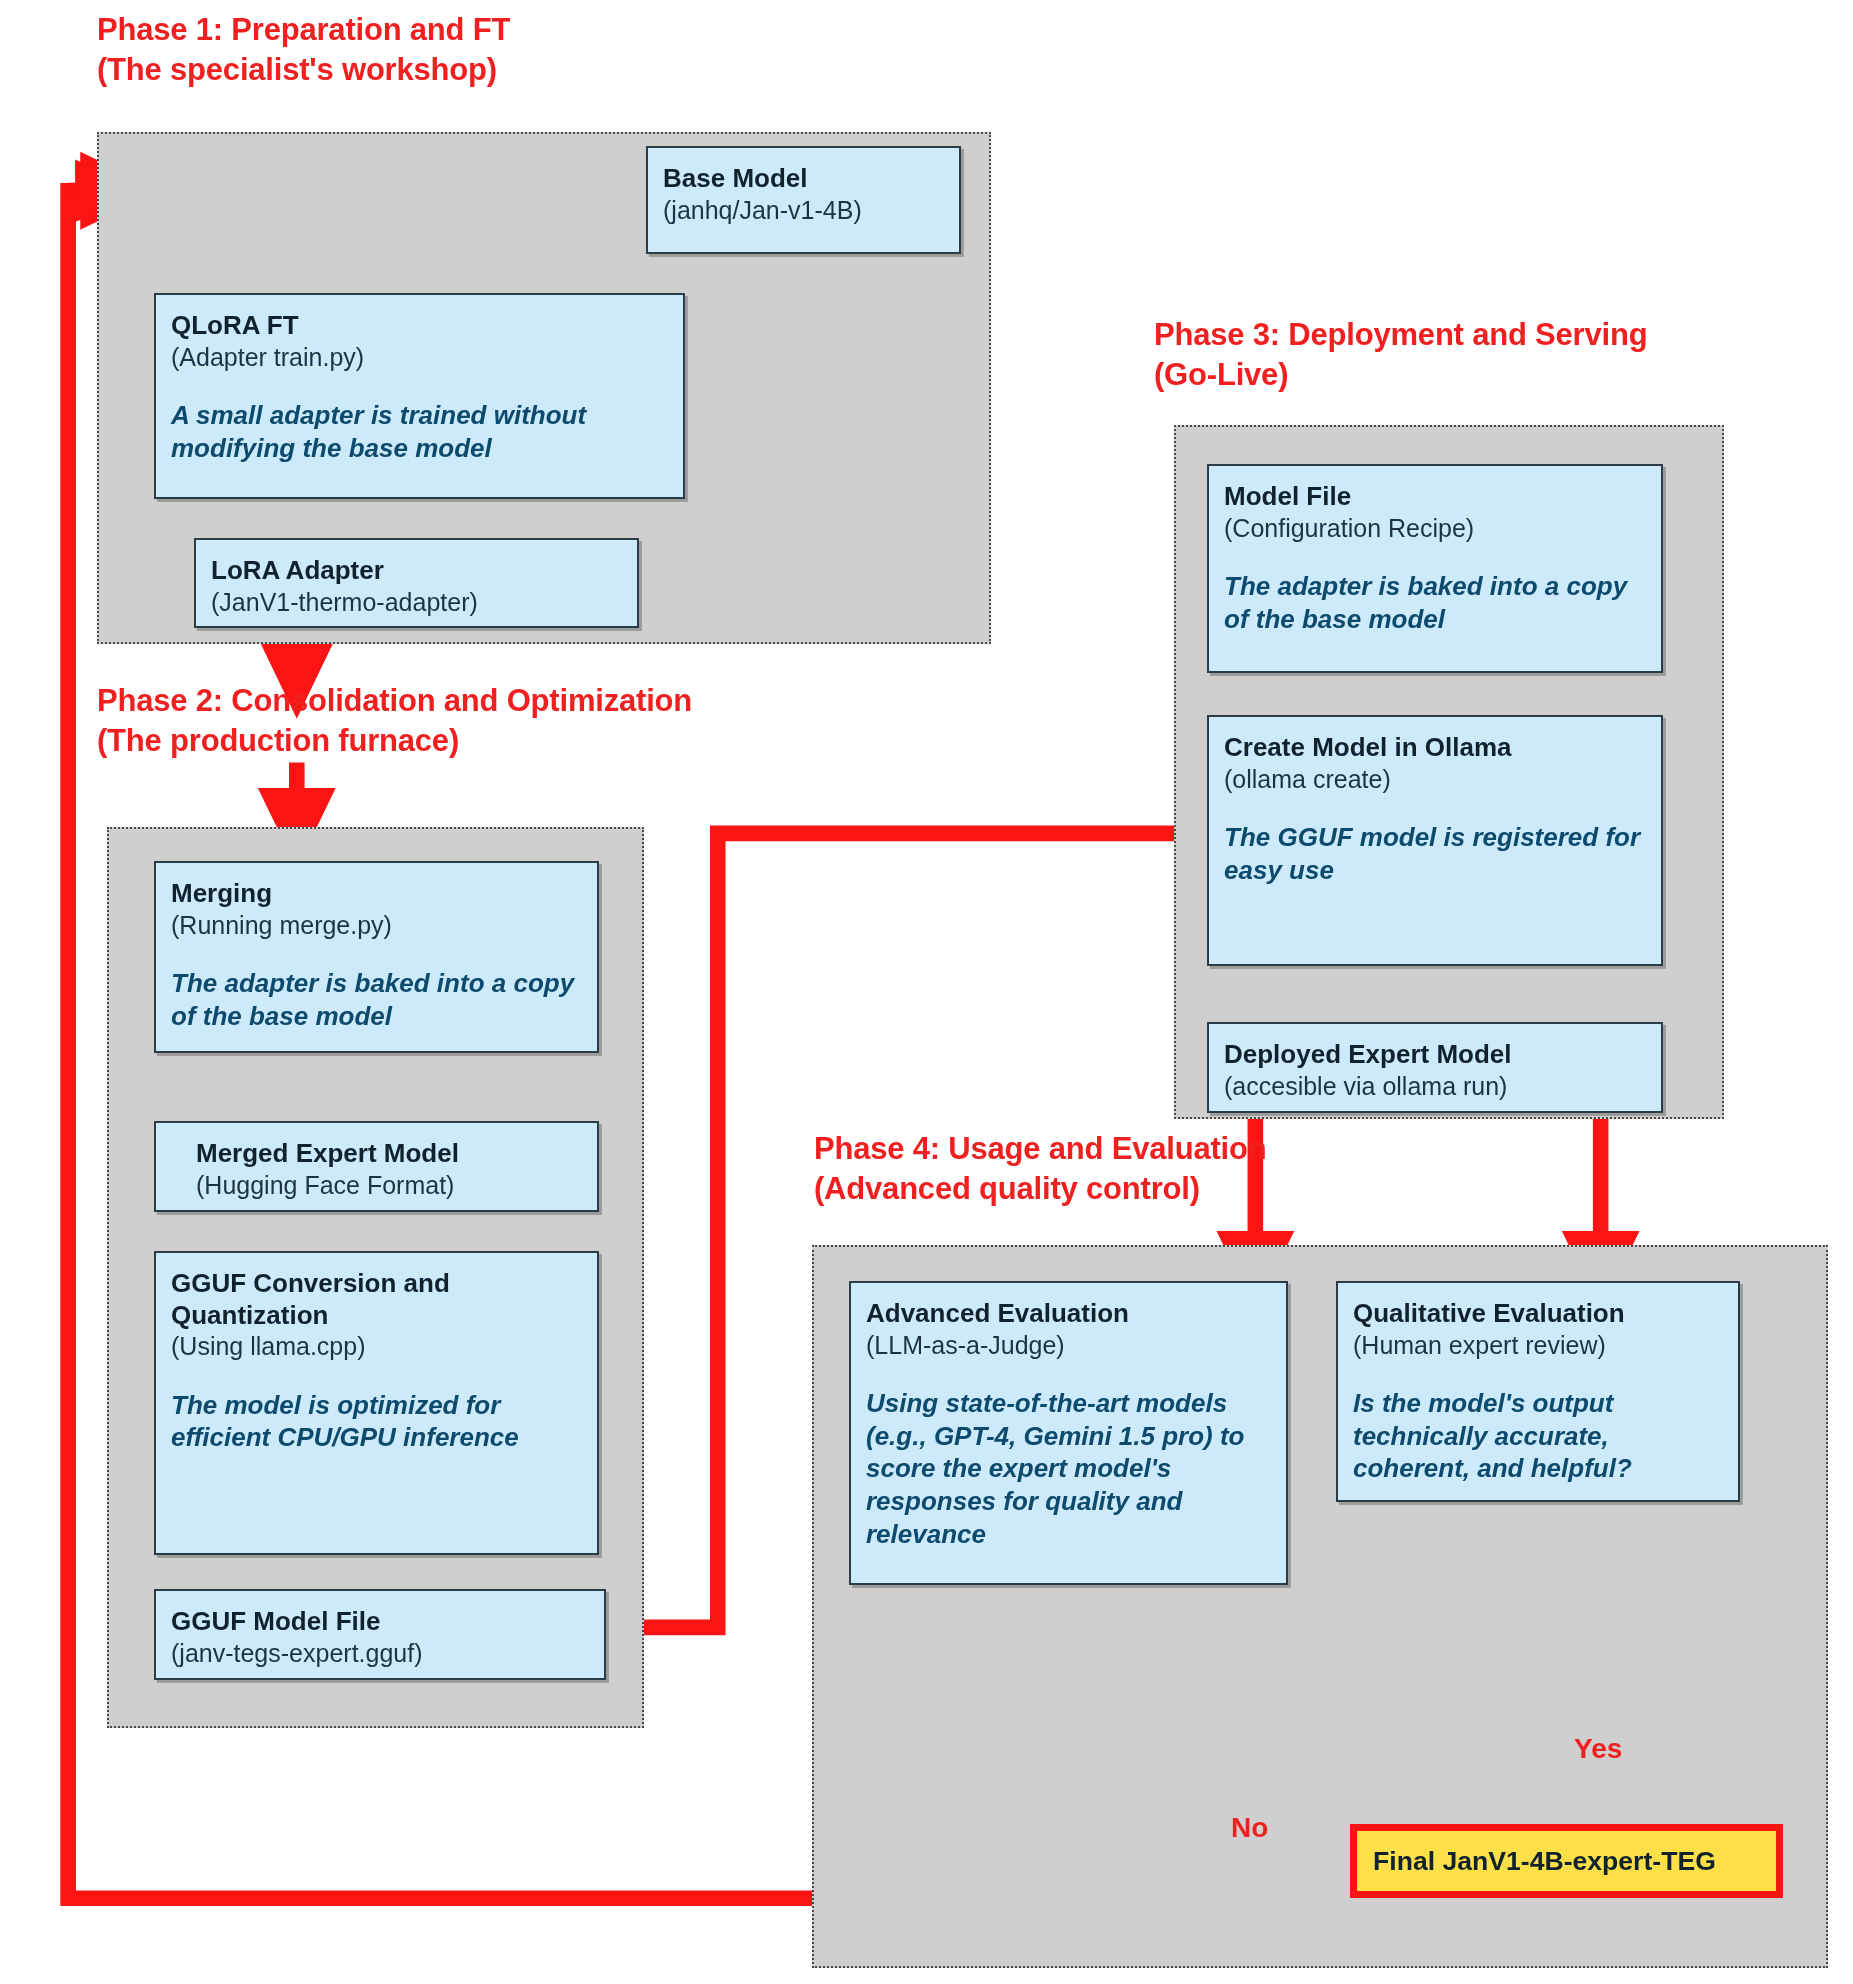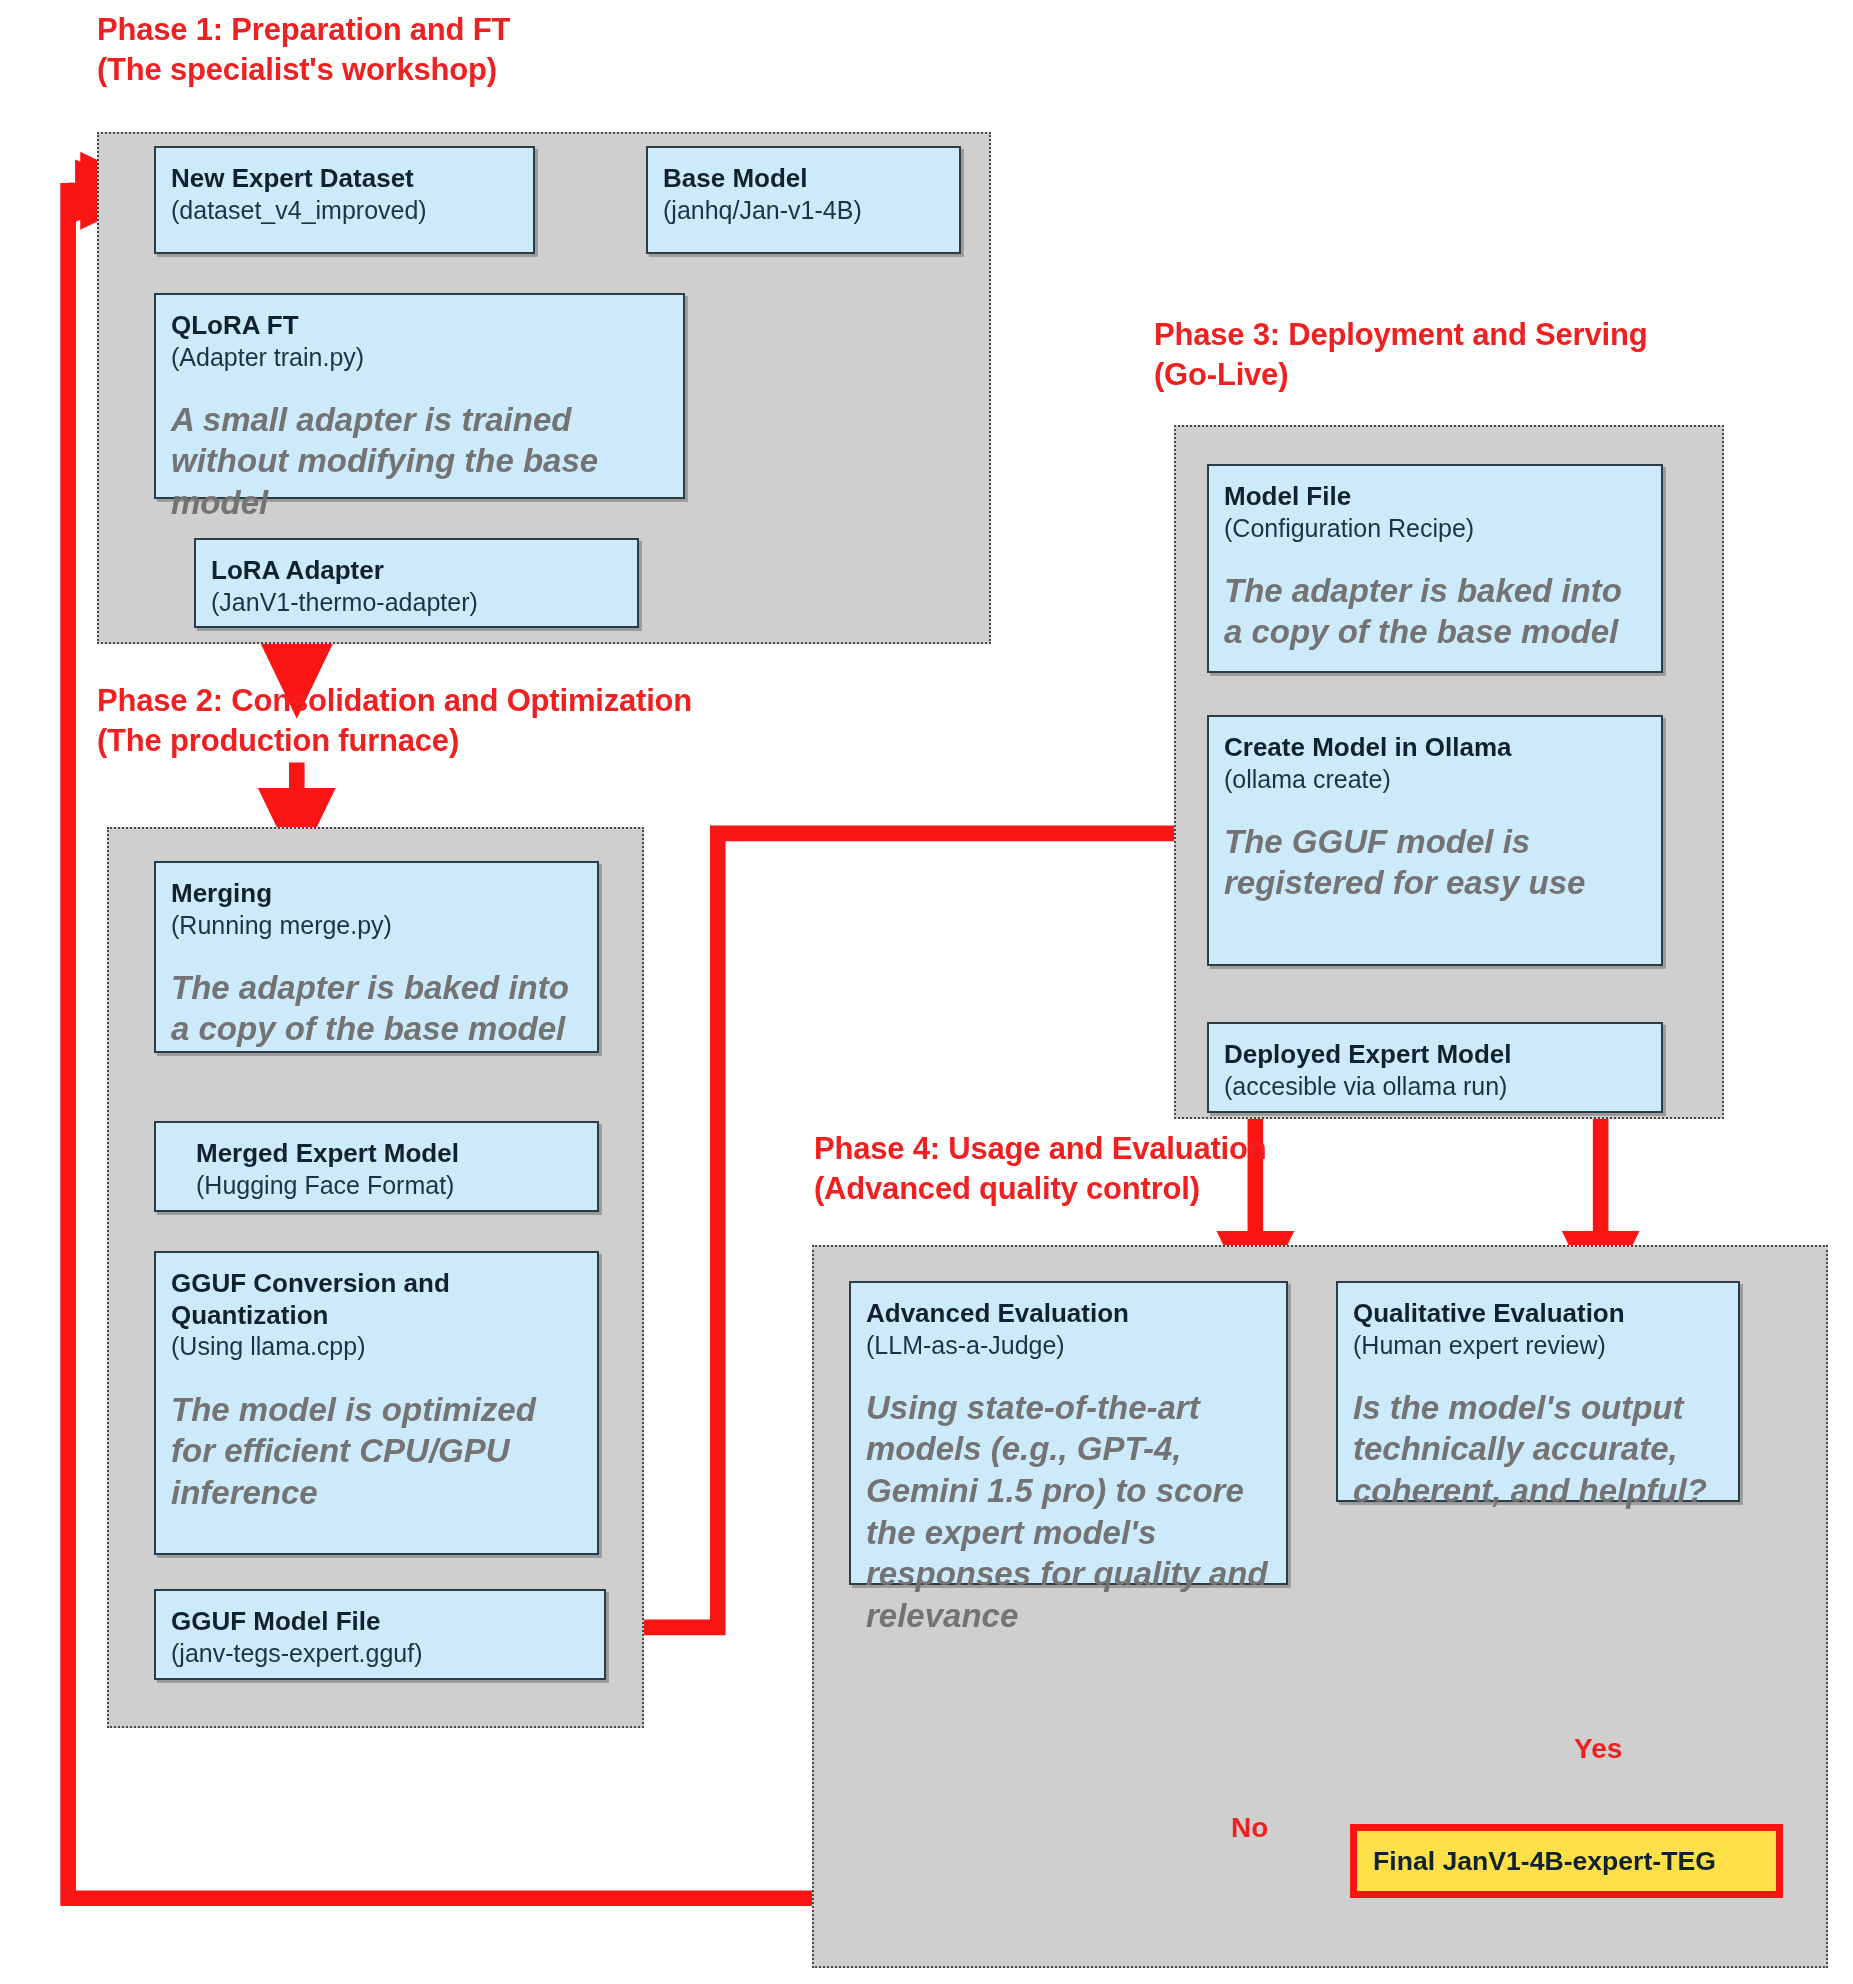--- a/index.html
+++ b/index.html
@@ -52,22 +52,22 @@
   .node .s {
     font-size: 25px;
     color: #1d333f;
     line-height: 1.22;
     display: block;
     white-space: pre-line;
   }
   .node .d {
     font-style: italic;
     font-weight: bold;
-    font-size: 33px;
-    color: #737373;
+    font-size: 26px;
+    color: #0c4a6e;
     line-height: 1.26;
     display: block;
     white-space: pre-line;
     margin-top: 26.6px;
   }
   .node.final {
     background: #fde047;
     border: 7.5px solid #fa1414;
     box-shadow: none;
     padding: 11.6px 16px;
@@ -162,24 +162,20 @@
       <rect x="118" y="316" width="140" height="28" fill="#fa1414"></rect>
       <polygon points="130,276 262,330 130,384" fill="#fa1414"></polygon>
     </g>
   </svg>
 
   <div class="phase-title" style="left:97px; top:10.4px; width:520px;">Phase 1: Preparation and FT
 (The specialist's workshop)</div>
 
   <div class="phase-group" style="left:97px; top:132px; width:894px; height:512px;"></div>
 
-  <div class="node" style="left:154px; top:146px; width:381px; height:108px;">
-    <span class="t">New Expert Dataset</span>
-    <span class="s">(dataset_v4_improved)</span>
-  </div>
 
   <div class="node" style="left:646px; top:146px; width:315px; height:108px;">
     <span class="t">Base Model</span>
     <span class="s">(janhq/Jan-v1-4B)</span>
   </div>
 
   <div class="node" style="left:154px; top:293px; width:531px; height:206px;">
     <span class="t">QLoRA FT</span>
     <span class="s">(Adapter train.py)</span>
     <span class="d">A small adapter is trained without modifying the base model</span>

